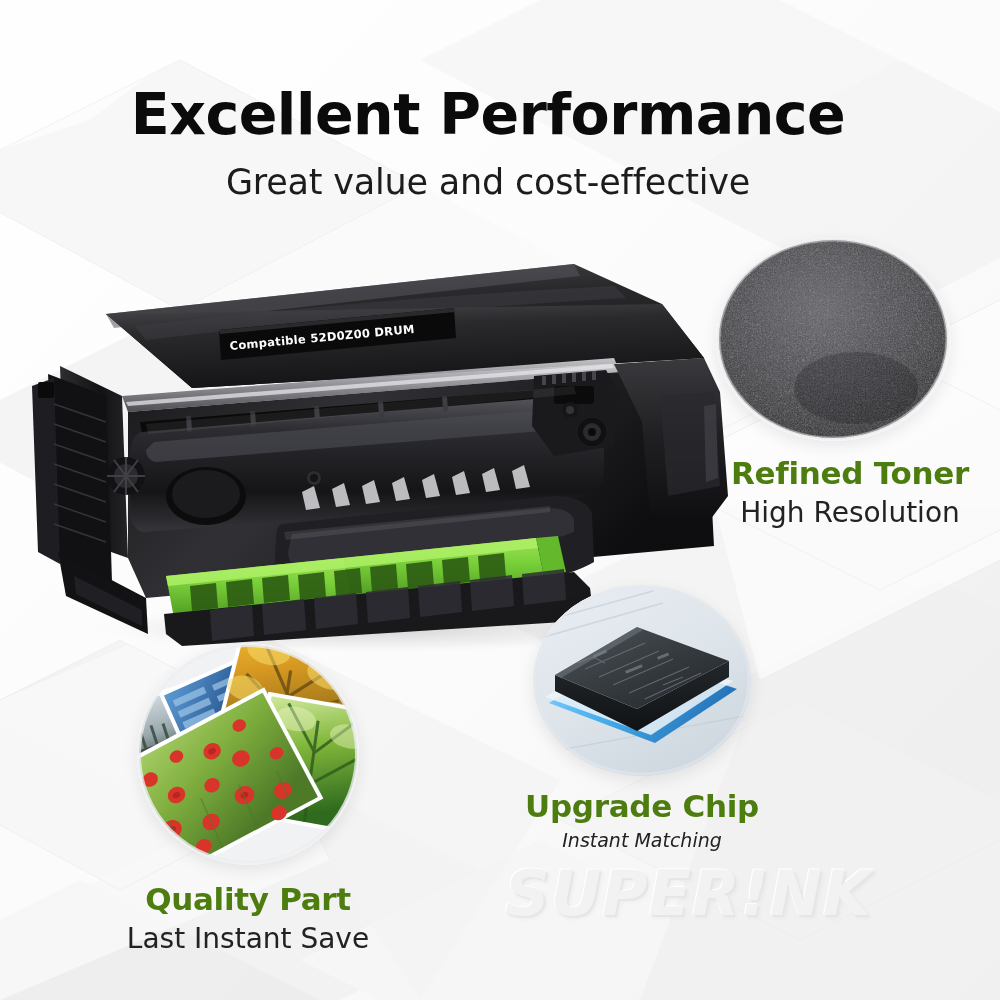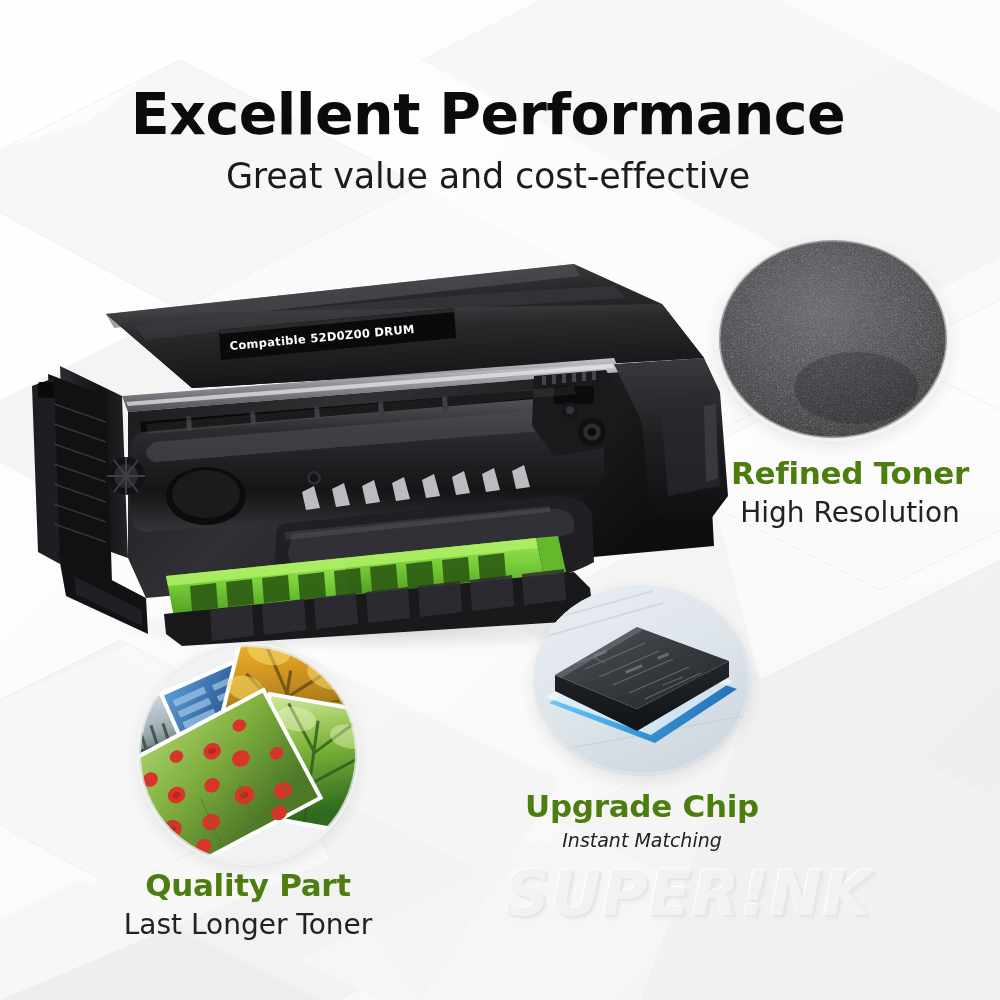--- a/index.html
+++ b/index.html
@@ -39,21 +39,21 @@
   .title {
     font-family:"DejaVu Sans", sans-serif;
     font-size:57px;
     font-weight:bold;
     letter-spacing:-0.5px;
     color:#0b0b0b;
     line-height:1.06;
     white-space:nowrap;
   }
   .subtitle {
-    margin-top:12px;
+    margin-top:18px;
     font-family:"DejaVu Sans", sans-serif;
     font-size:35px;
     font-weight:normal;
     color:#1c1c1c;
     letter-spacing:-0.2px;
     white-space:nowrap;
   }
 
   
   .watermark {
@@ -125,21 +125,21 @@
   #feature-toner .feat-title { margin-top:14px; }
 
   
   #feature-chip { left:492px; top:585px; width:300px; }
   #feature-chip .circle { width:218px; height:191px; margin:0 auto; }
   #feature-chip .feat-title { margin-top:12px; }
 
   
   #feature-quality { left:98px; top:643px; width:300px; }
   #feature-quality .circle { width:222px; height:222px; margin:0 auto; }
-  #feature-quality .feat-title { margin-top:2px; }
+  #feature-quality .feat-title { margin-top:16px; }
 </style>
 </head>
 <body>
 
 <div class="banner">
 
   <div class="bg-pattern">
     <svg viewBox="0 0 1000 1000" xmlns="http://www.w3.org/2000/svg">
       <defs>
         <linearGradient id="bgBase" x1="0" y1="0" x2="1" y2="1">
@@ -622,16 +622,16 @@
               <path d="M100,198 L104,150"></path>
                 <path d="M140,198 L144,156"></path>
             </g>
           </g>
         </g>
 
         <circle cx="111" cy="111" r="109" fill="none" stroke="#eceef0" stroke-width="4" opacity="0.8"></circle>
       </svg>
     </div>
     <div class="feat-title">Quality Part</div>
-    <div class="feat-sub">Last Longer Toner</div>
+    <div class="feat-sub">Last Instant Save</div>
   </div>
 
 </div>
 
 </body></html>

